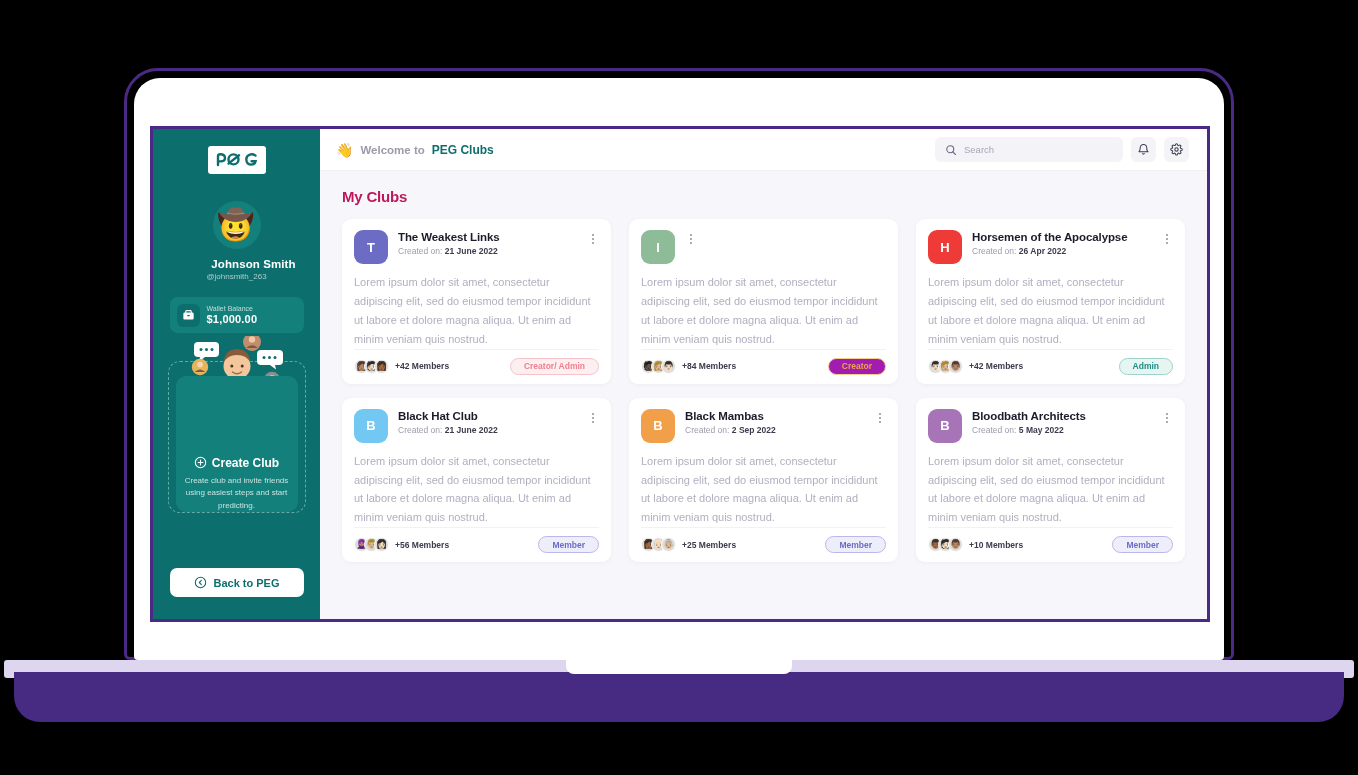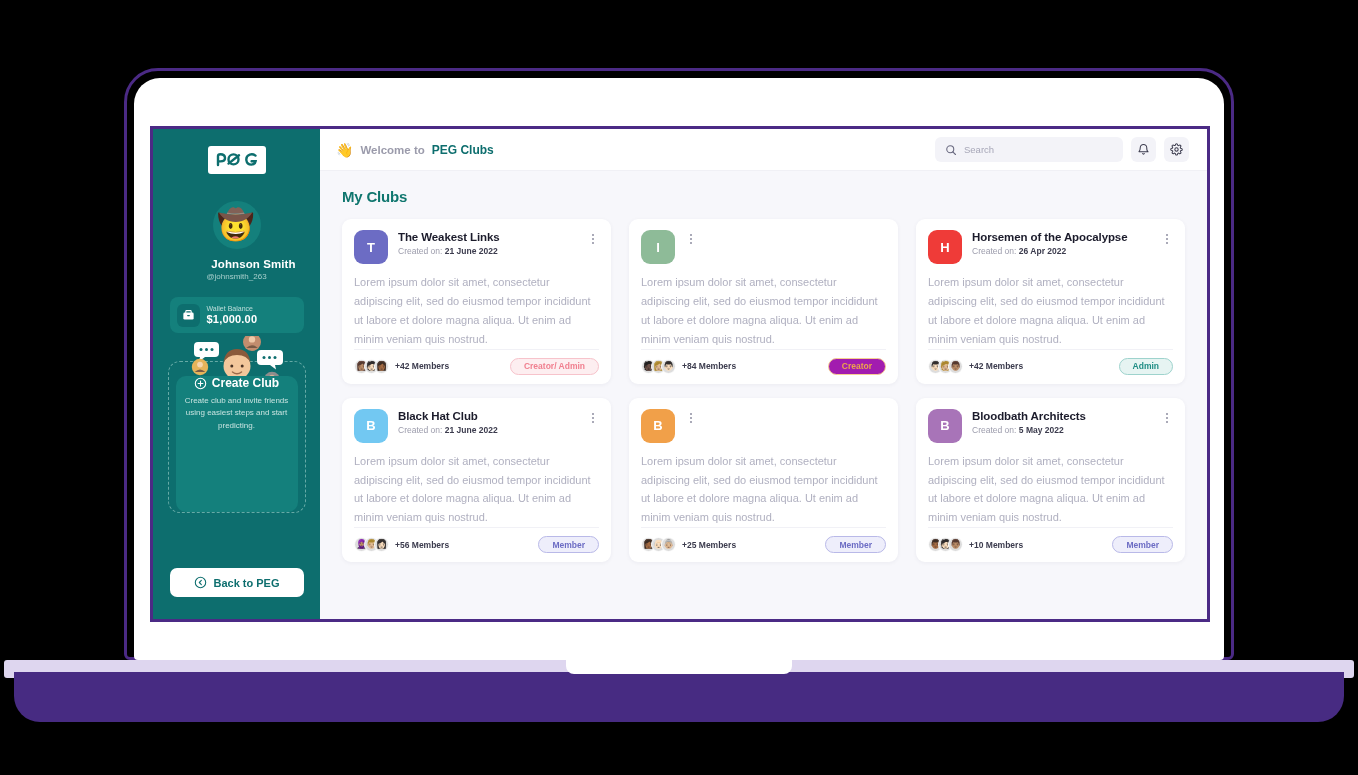--- a/index.html
+++ b/index.html
@@ -111,22 +111,22 @@
     border: 1.5px dashed #66aaa6;
     border-radius: 12px;
     display: flex; align-items: flex-end; justify-content: center;
     position: relative;
   }
   .create-club-inner {
     width: 122px; height: 136px;
     background: #14807c;
     border-radius: 10px;
     display: flex; flex-direction: column;
-    align-items: center; 
-    padding-bottom: 10px;
+    align-items: center; justify-content: flex-end;
+    padding-bottom: 0;
     position: relative;
   }
   .cc-illustration {
     position: absolute; left: 0; right: 0; top: -26px;
     height: 92px;
     display: flex; align-items: center; justify-content: center;
   }
   .cc-title-row {
     display: flex; align-items: center; gap: 5px;
     margin-bottom: 5px; z-index: 2;
@@ -169,21 +169,21 @@
   .icon-btn {
     width: 25px; height: 25px; border-radius: 6px; background: #f3f3f8;
     display: flex; align-items: center; justify-content: center; cursor: pointer;
   }
 
   .content {
     flex: 1; background: #f7f7fb;
     padding: 17px 22px 0 22px;
     overflow: hidden;
   }
-  .page-title { font-size: 15px; font-weight: 700; color: #0f766e; letter-spacing: -.2px; }
+  .page-title { font-size: 15px; font-weight: 700; color: #be185d; letter-spacing: -.2px; }
 
   .cards-grid {
     margin-top: 14px;
     display: grid;
     grid-template-columns: repeat(3, 1fr);
     gap: 14px 18px;
   }
 
   .club-card {
     background: #ffffff;
@@ -514,20 +514,27 @@
           <span>+56</span>
           <span> Members</span>
         </span>
       </div>
       <div class="role-badge" style="color:#6c6cc4;background:#eeeefb;border-color:#b9b9e8">Member</div>
     </div>
               </div>
               <div class="club-card">
     <div class="card-head">
       <div class="club-badge" style="background:#f1a049">B</div>
+      <div class="card-head-text">
+        <div class="club-name">Black Mambas</div>
+        <div class="club-created">
+          <span>Created on:</span>
+          <b> 2 Sep 2022</b>
+        </div>
+      </div>
       <div class="kebab">
         <span></span>
         <span></span>
         <span></span>
       </div>
     </div>
     <div class="club-desc">Lorem ipsum dolor sit amet, consectetur adipiscing elit, sed do eiusmod tempor incididunt ut labore et dolore magna aliqua. Ut enim ad minim veniam quis nostrud.</div>
     <div class="card-foot">
       <div class="members-wrap">
         <div class="avatar-stack">

